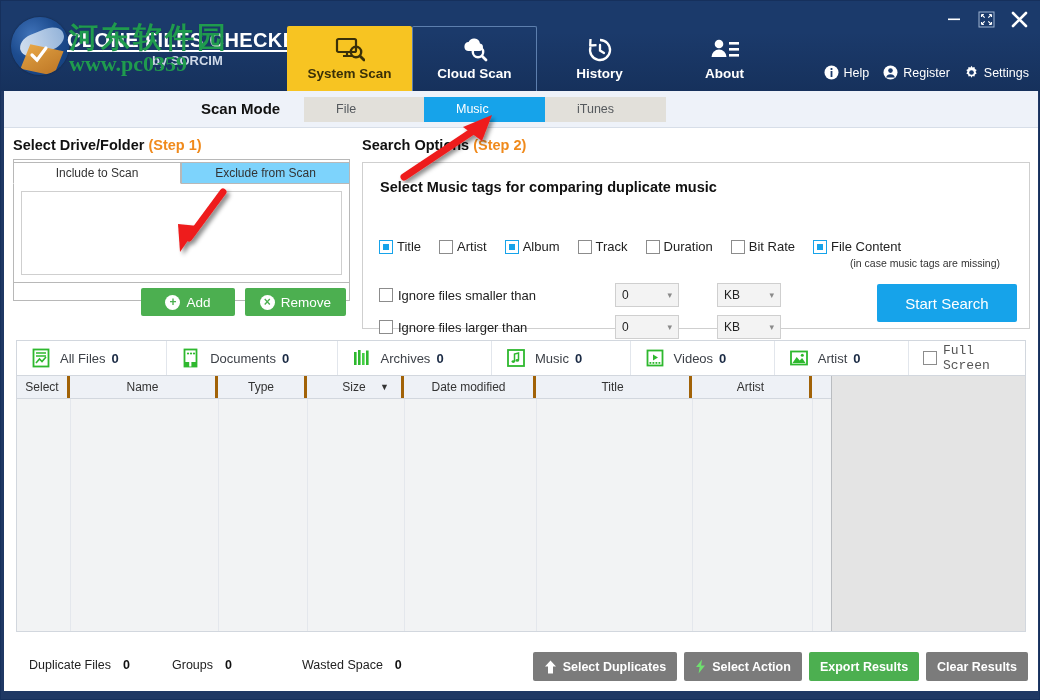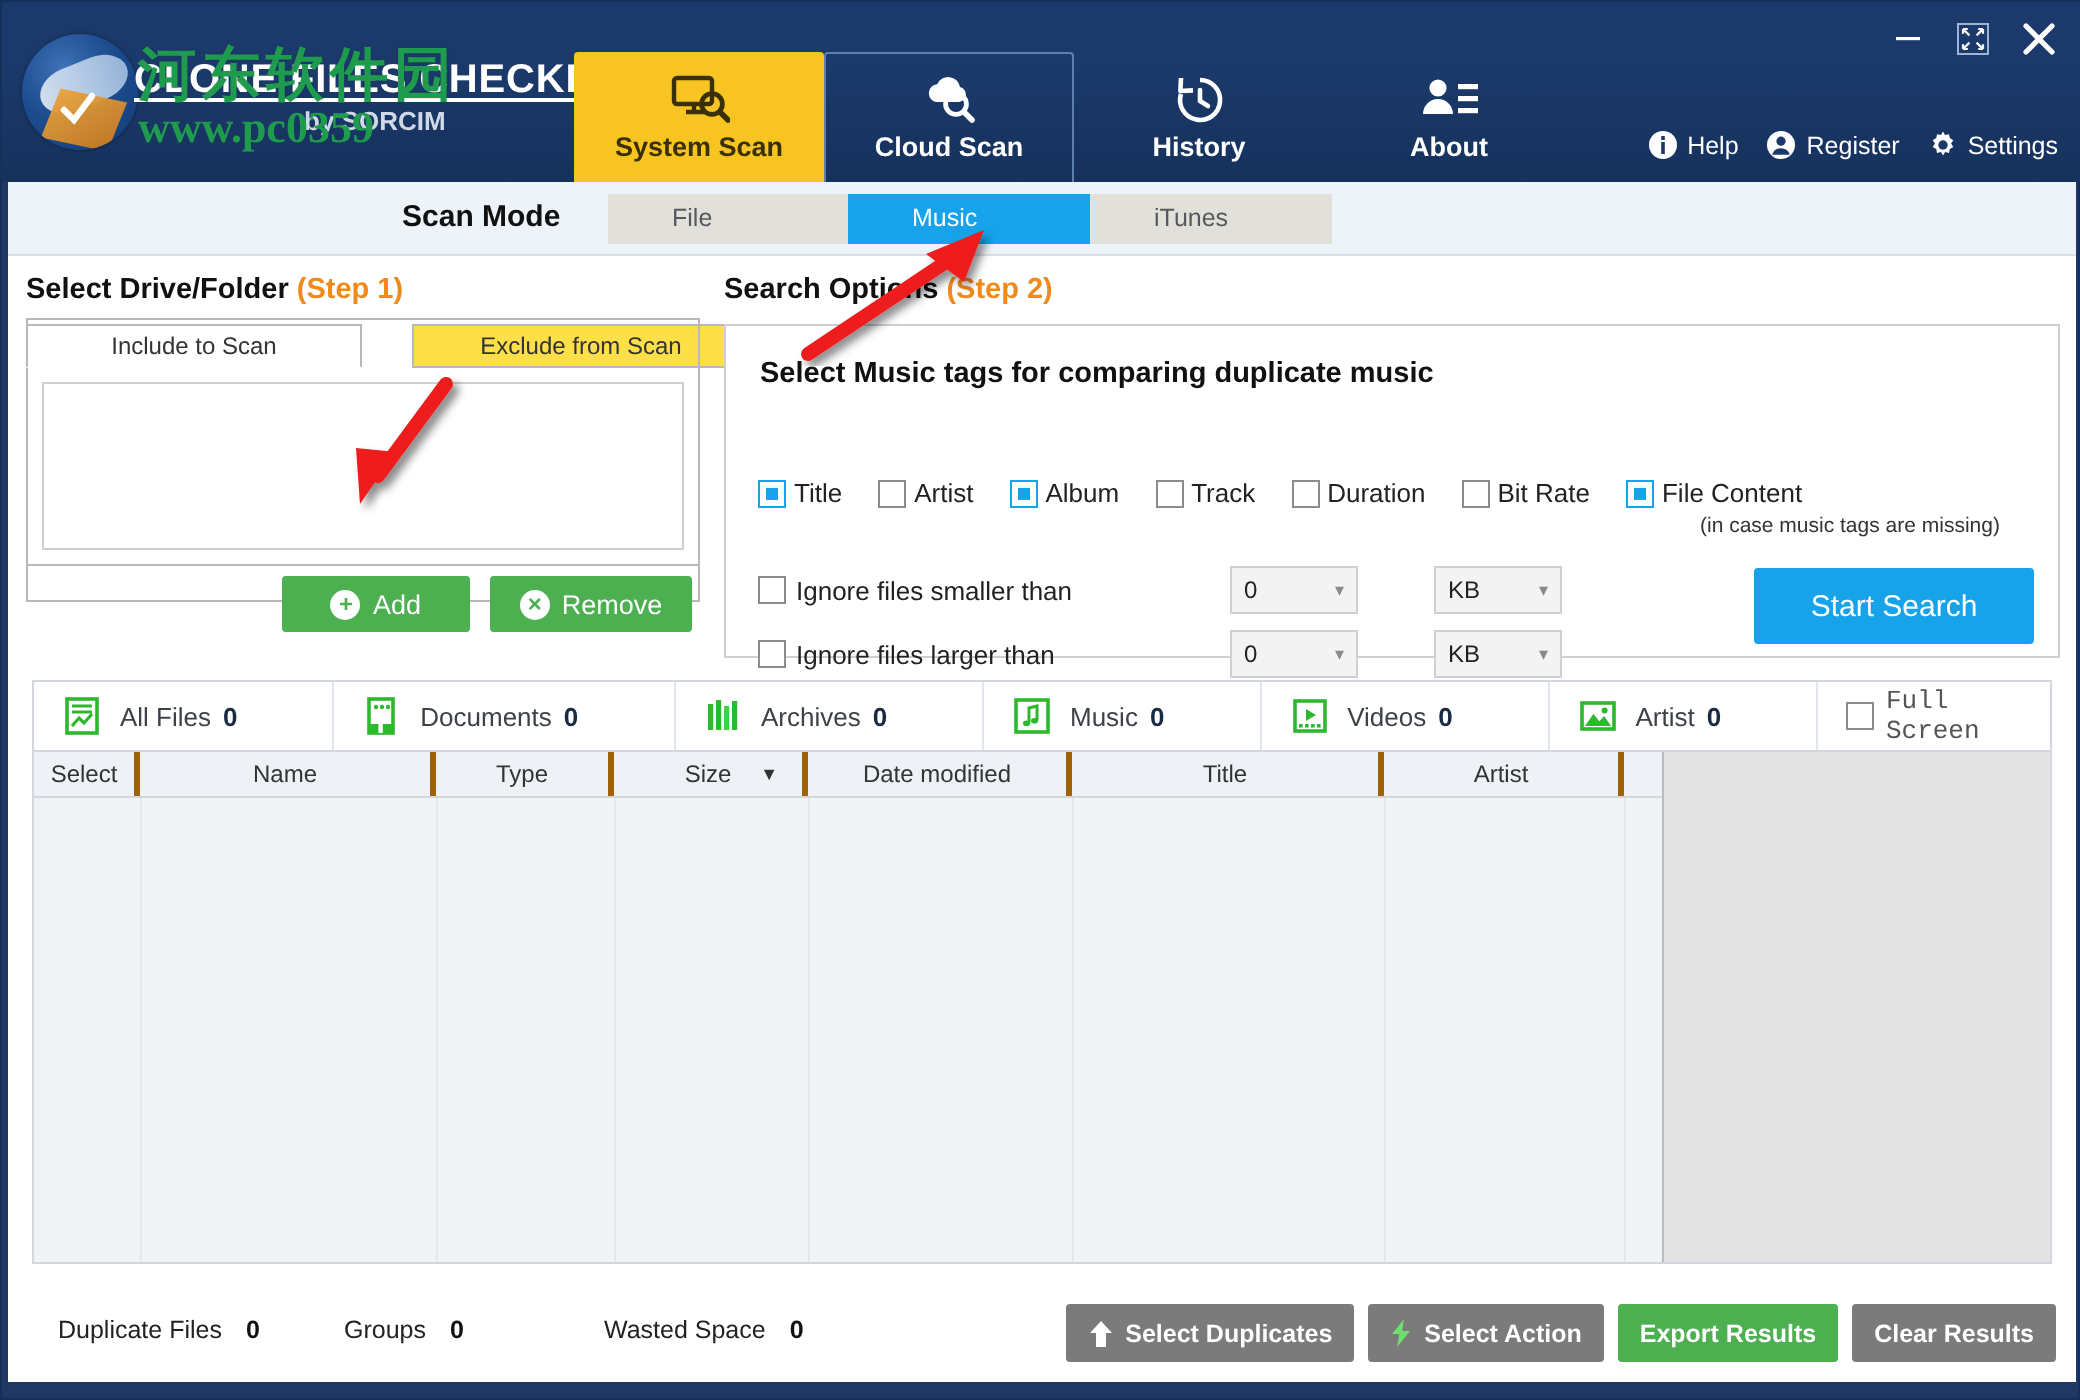--- a/index.html
+++ b/index.html
@@ -143,21 +143,21 @@
   .left-panel { position:absolute; left: 9px; top: 9px; width: 337px; }
   .tabstrip { position:relative; height: 22px; margin-top: 9px; padding-left: 45px; }
   .ttab {
     position:absolute; top: 0;
     height: 22px; line-height: 21px;
     font-size: 12px; text-align:center; color:#333;
     border: 1px solid #b8b8b8;
     cursor: pointer;
   }
   .ttab.on { left: 0; width: 168px; background:#ffffff; border-bottom-color:#ffffff; z-index:2; }
-  .ttab.off { left: 168px; width: 169px; background:#fde047;margin-left:25px; }
+  .ttab.off { left: 168px; width: 169px; background:#7dd3fc; }
   .dropbox {
     position: relative; height: 99px;
     border: 1px solid #b8b8b8; border-top: none;
     background:#fff;
     margin: 0 0 0 0;
   }
   .dropbox-inner {
     position:absolute; left: 7px; top: 7px; right: 7px; bottom: 7px;
     border: 1px solid #cfcfcf; background:#fff;
   }

